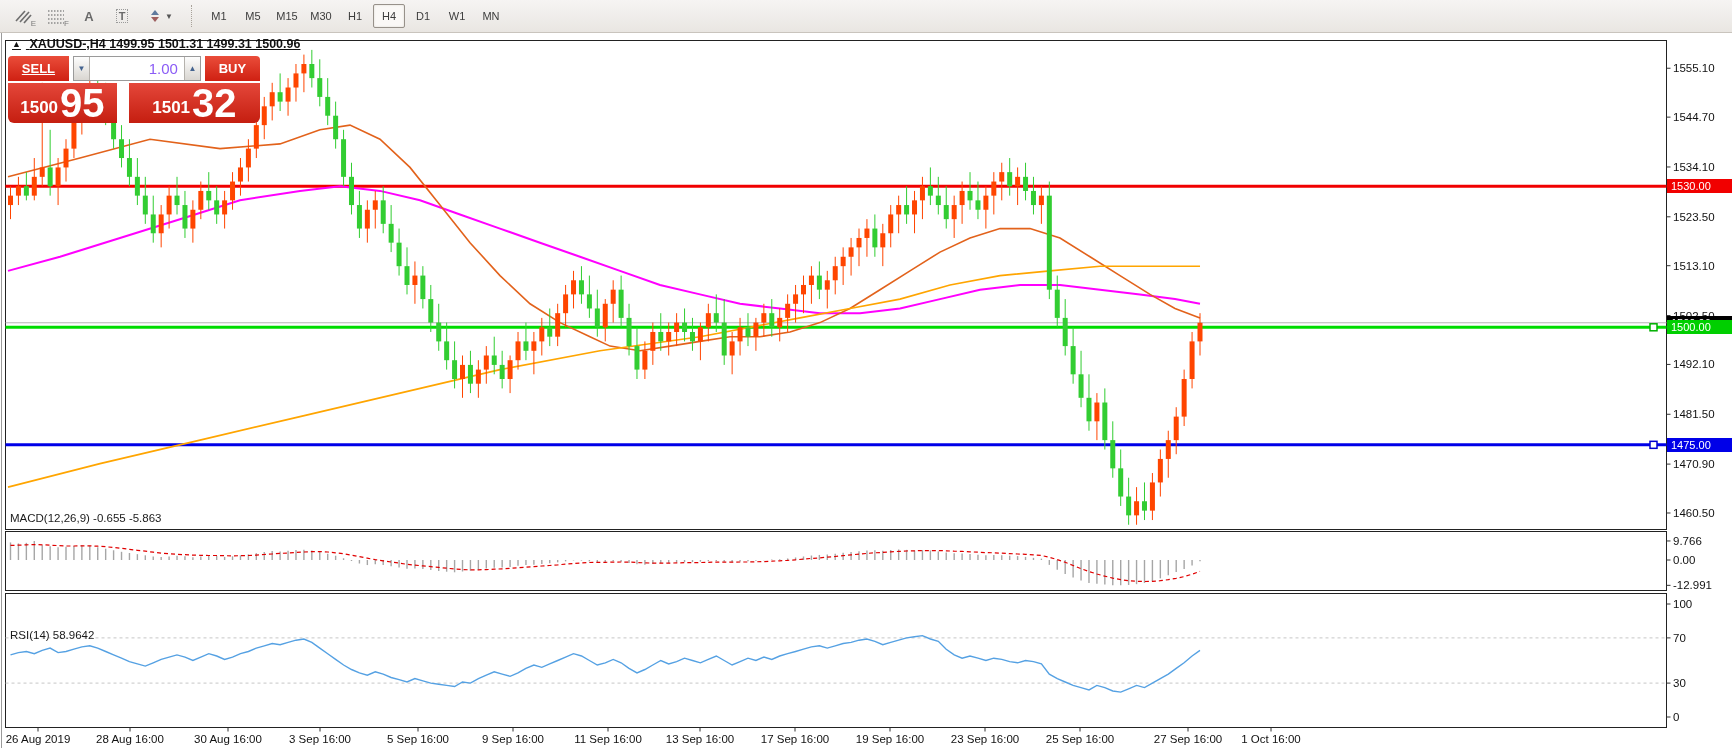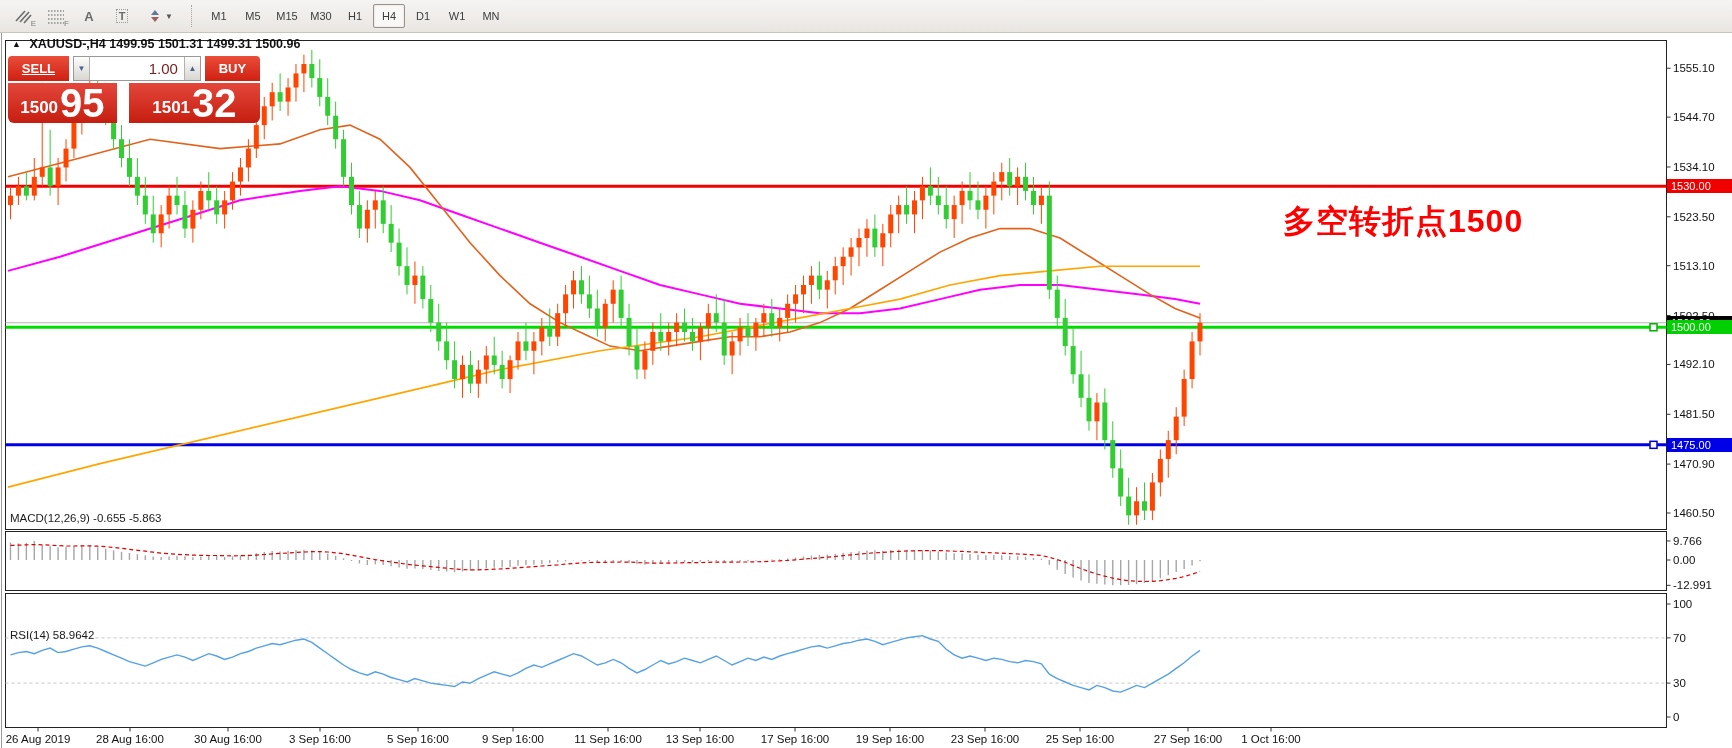--- a/index.html
+++ b/index.html
@@ -15,36 +15,36 @@
   .toolbtn .glyph{font-size:13px;font-weight:bold;color:#6a6a6a;}
   .tbox{border:1px dotted #9a9a9a;padding:0 2px;font-size:11px;font-weight:bold;color:#6a6a6a;}
   .caret{font-size:8px;color:#555;margin-left:2px;}
   .separator{width:1px;height:22px;border-left:1px dotted #a8a29a;margin:0 10px 0 8px;}
   .tf{min-width:30px;height:22px;display:flex;align-items:center;justify-content:center;
     font-size:11px;color:#3c3c3c;margin-right:2px;border:1px solid transparent;border-radius:2px;}
   .tf.active{border:1px solid #97918a;background:#faf8f6;box-shadow:inset 0 0 2px #d8d3cc;}
   
   .chart-window{position:absolute;left:0;top:33px;width:1732px;height:715px;background:#fff;}
   .chart-window svg{position:absolute;left:0;top:0;}
-  .ohlc-header{position:absolute;left:12px;top:4px;font-size:12.5px;font-weight:bold;color:#111;z-index:5;}
+  .ohlc-header{position:absolute;left:12px;top:4px;font-size:12.5px;font-weight:bold;color:#111;z-index:5;text-decoration:underline;}
   .ohlc-header .tri{font-size:9px;margin-right:5px;position:relative;top:-1px;}
   
   .trade-panel{position:absolute;left:8px;top:23px;z-index:6;width:252px;}
   .tp-row1{display:flex;height:25px;}
   .btn-red{background:linear-gradient(#ea4d3a,#cf2012);color:#fff;font-weight:bold;font-size:13px;
     display:flex;align-items:center;justify-content:center;}
   .sell-btn{width:64px;border-radius:4px 0 0 0;text-decoration:underline;}
   .buy-btn{width:58px;border-radius:0 4px 0 0;margin-left:4px;}
   .vol-group{display:flex;height:23px;border:1px solid #9a9a9a;margin-left:4px;background:#fff;}
   .spin{width:15px;background:linear-gradient(#fdfdfd,#d9d6d1);display:flex;align-items:center;
     justify-content:center;font-size:8px;color:#44638f;}
   .spin.down{border-right:1px solid #b5b2ad;}
   .spin.up{border-left:1px solid #b5b2ad;}
   .vol-input{width:88px;border:none;outline:none;text-align:right;font-size:15px;padding:0 6px 0 0;
-    font-family:"Liberation Sans",sans-serif;color:#7f1d1d;}
+    font-family:"Liberation Sans",sans-serif;color:#8b5cf6;}
   .tp-row2{display:flex;margin-top:2px;}
   .price-box{height:39px;background:linear-gradient(#e4473a,#c51e10);color:#fff;display:flex;
     align-items:flex-end;justify-content:center;padding-bottom:1px;}
   .price-sell{width:122px;border-radius:0 0 0 6px;}
   .price-buy{width:147px;margin-left:12px;border-radius:0 0 6px 0;}
   .p-main{font-size:17px;font-weight:bold;margin:0 2px 4px 0;}
   .p-pips{font-size:40px;font-weight:bold;line-height:38px;}
   
   .ind-label{position:absolute;left:10px;font-size:11.5px;color:#1a1a1a;z-index:4;}
   .macd-label{top:479px;}
@@ -673,20 +673,19 @@
         <div class="price-box price-buy">
           <span class="p-main">1501</span>
           <span class="p-pips">32</span>
         </div>
       </div>
     </div>
 
     <div class="ind-label macd-label">MACD(12,26,9) -0.655 -5.863</div>
     <div class="ind-label rsi-label">RSI(14) 58.9642</div>
 
-    <div class="annotation">多空转折点1500</div>
 
     <div class="badge red">1530.00</div>
     <div class="badge black">1500.96</div>
     <div class="badge green">1500.00</div>
     <div class="badge blue">1475.00</div>
   </div>
 </div>
 
 </body></html>

